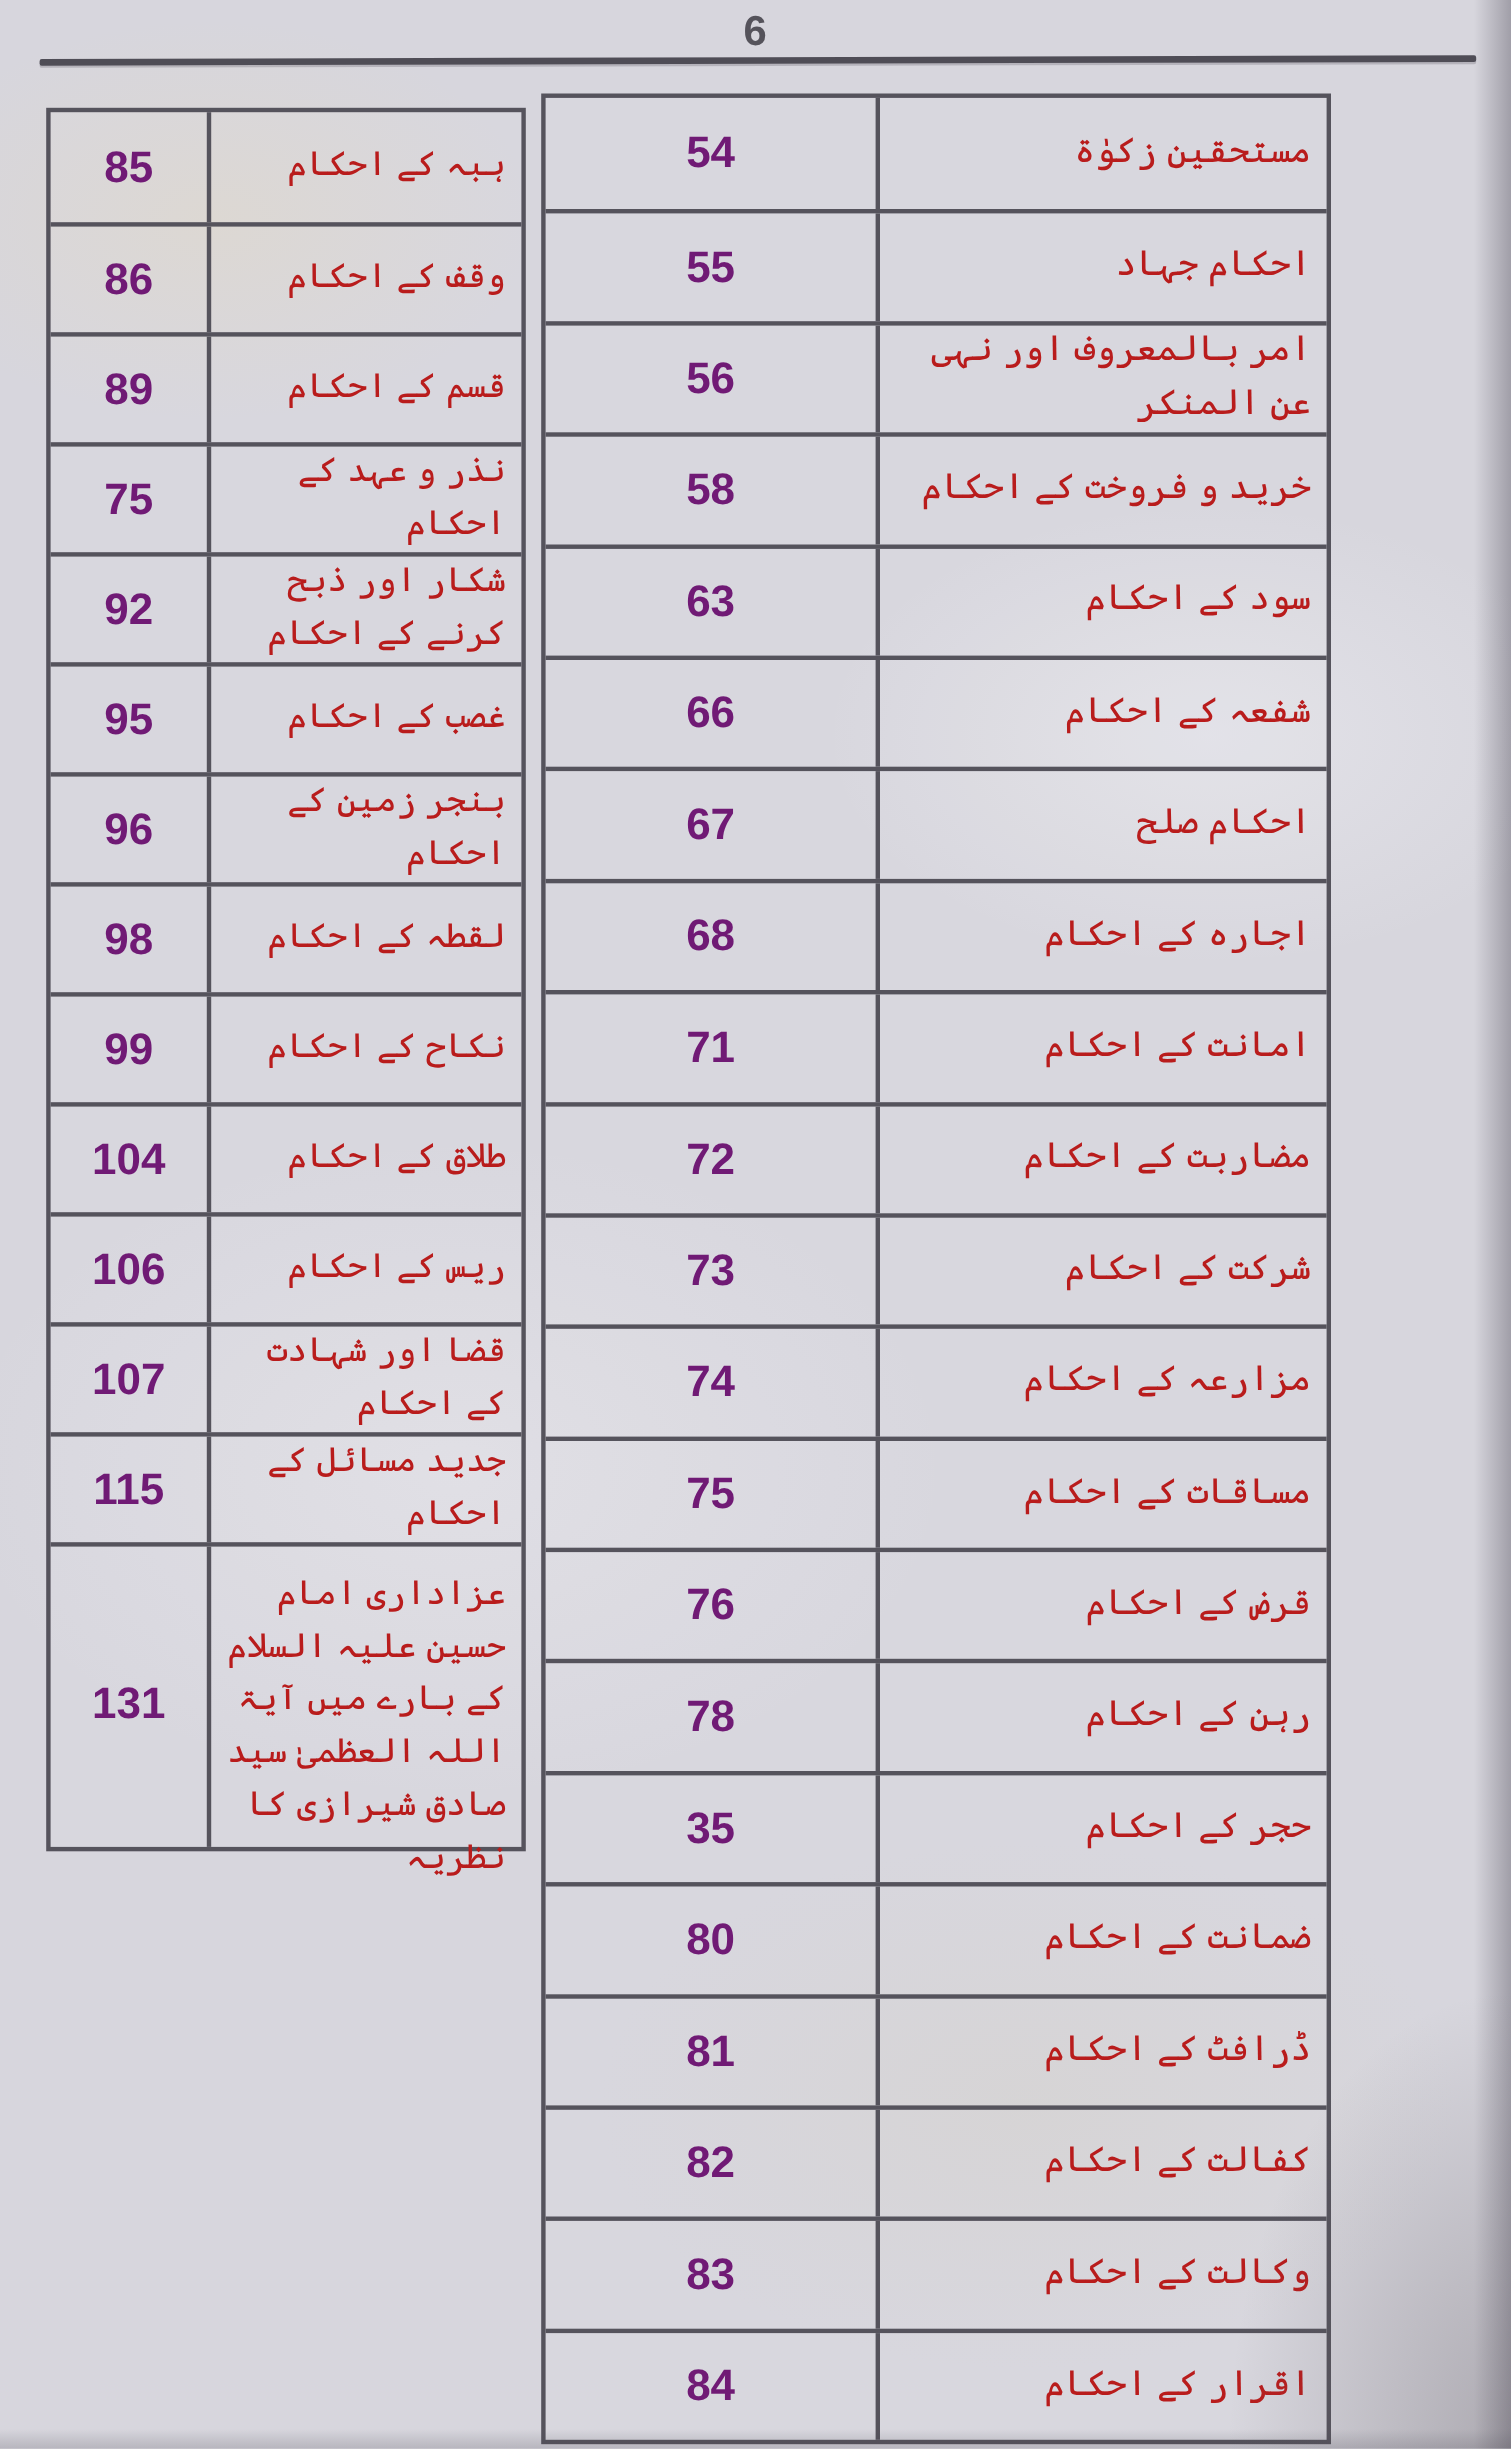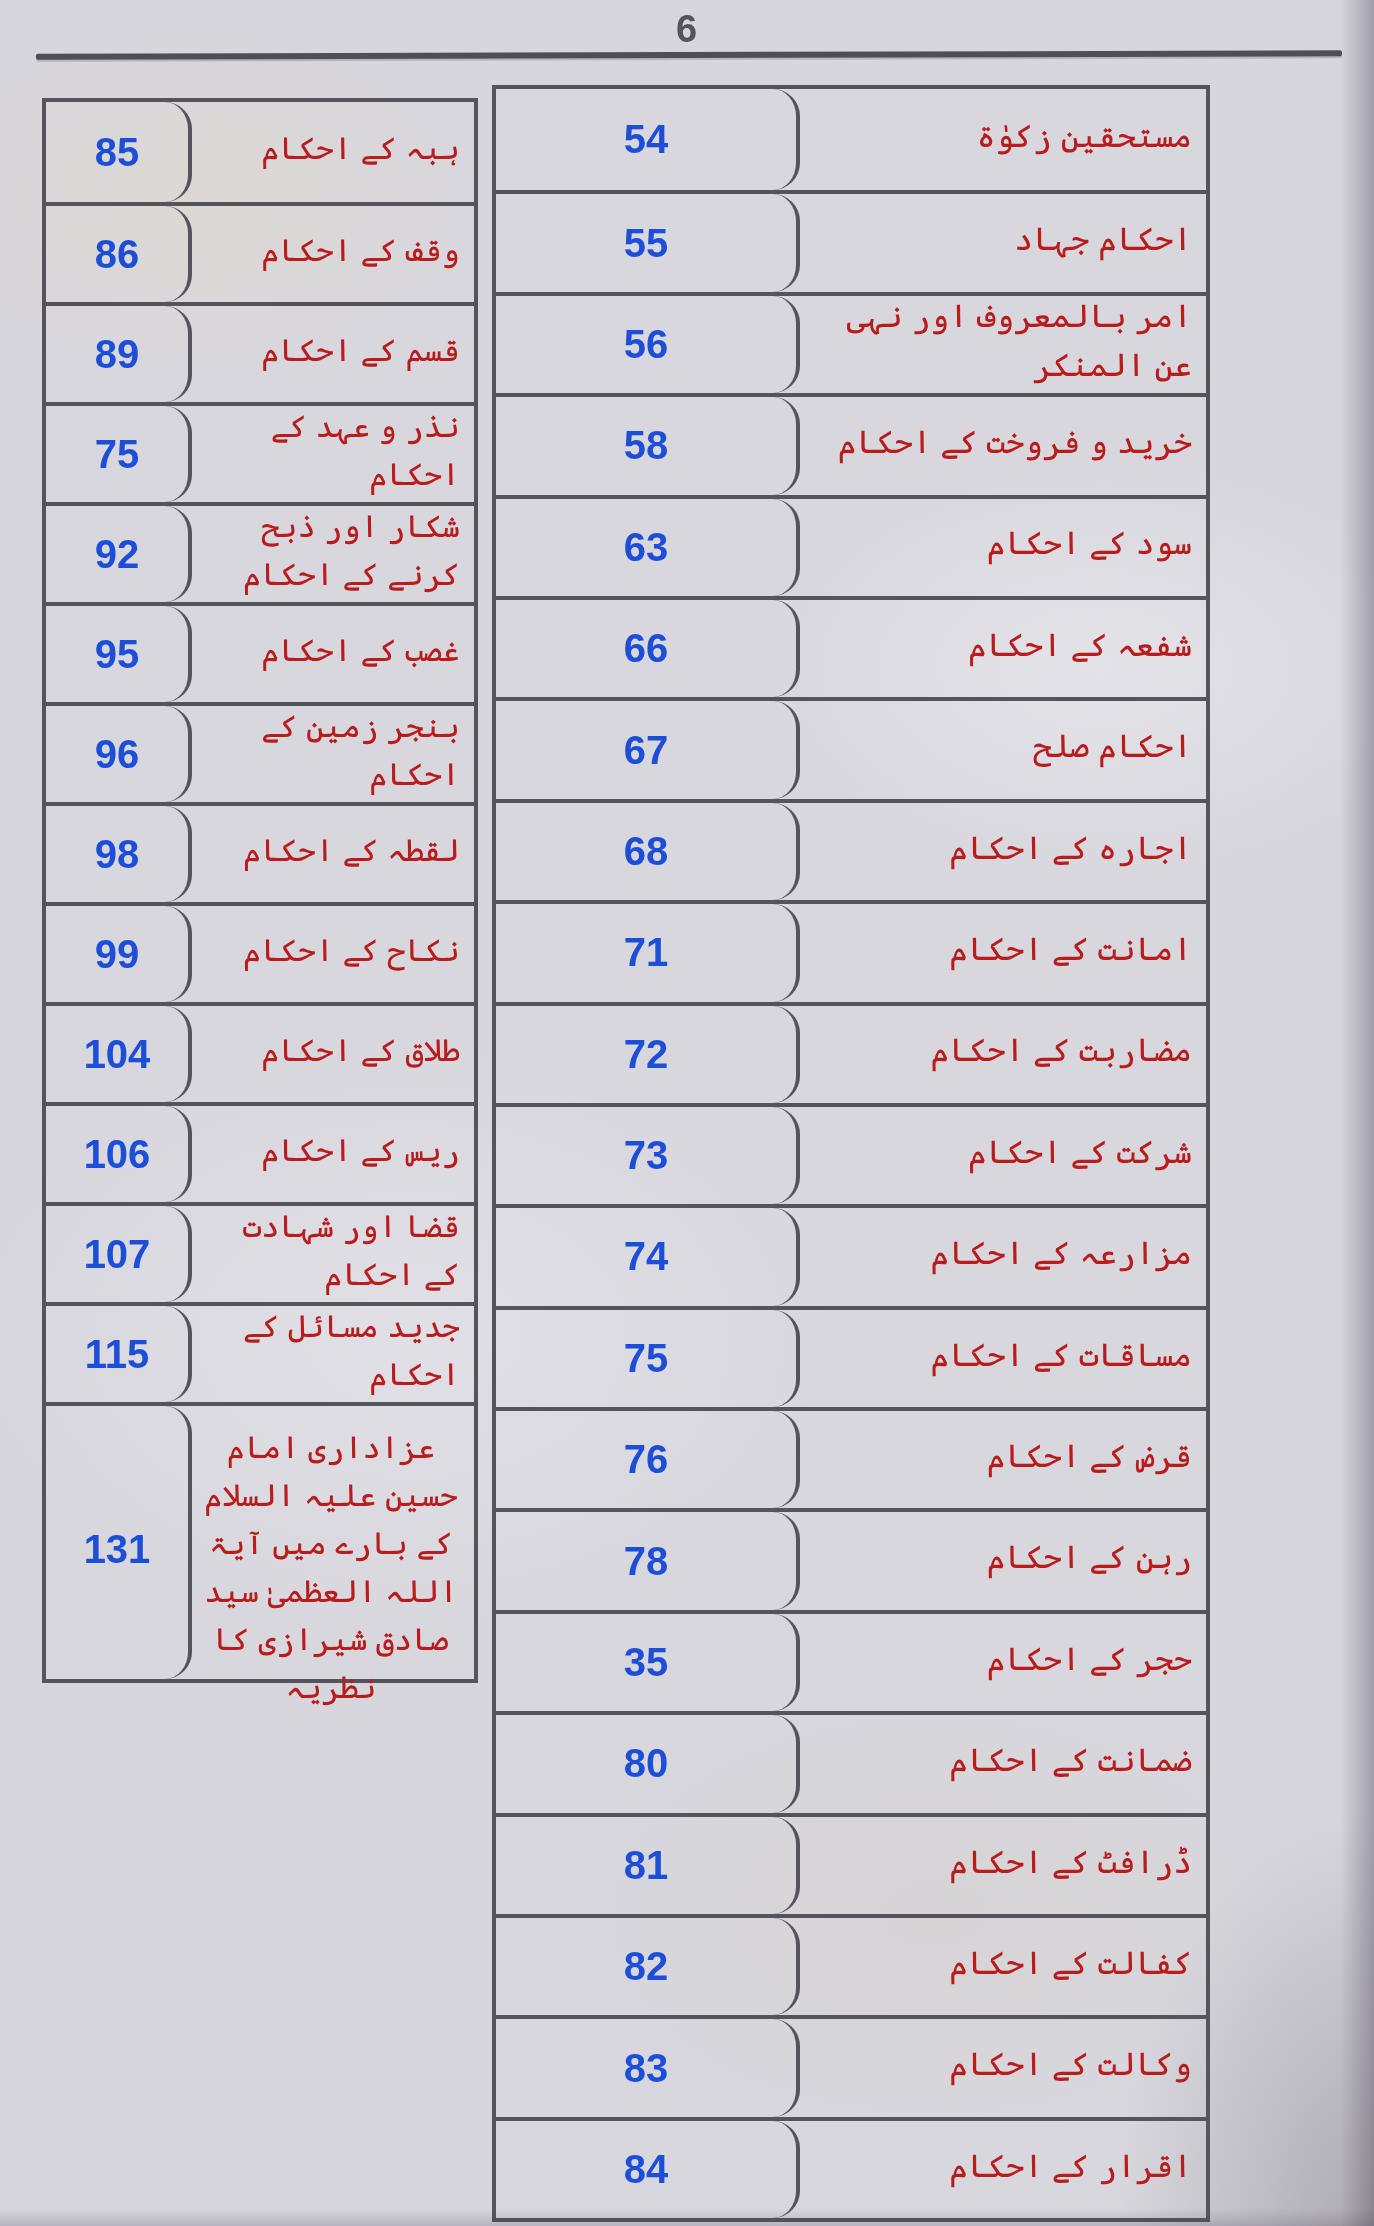--- a/index.html
+++ b/index.html
@@ -39,28 +39,28 @@
   }
   .toc-table.left{left:42px;top:98px;width:436px;}
   .toc-table.right{left:492px;top:85px;width:718px;}
 
   .row{display:flex;box-sizing:border-box;align-items:center;}
   .row + .row{border-top:4px solid #55535c;}
   .toc-table.left .row{height:100px;}
   .toc-table.right .row{height:101.4px;}
   .toc-table.left .row:last-child{height:277px;align-items:flex-start;}
   .toc-table.left .row:last-child .num{padding-top:14px;}
-  .toc-table.left .row:last-child .title{padding-top:18px;text-align:center;}
+  .toc-table.left .row:last-child .title{padding-top:18px;}
 
   .num{
     box-sizing:border-box;flex:0 0 auto;align-self:stretch;
     display:flex;align-items:center;justify-content:center;
     border-right:4px solid #55535c;
     font-family:"Liberation Sans", sans-serif;font-weight:bold;
-    font-size:40px;color:#1d4ed8;border-radius:27px;
+    font-size:40px;color:#701a75;
   }
   .toc-table.left .num{width:146px;}
   .toc-table.right .num{width:304px;}
 
   .title{
     flex:1 1 auto;direction:rtl;text-align:right;
     padding:4px 14px 10px 10px;
     font-family:Liberation Sans, sans-serif;
     font-size:31px;line-height:1.55;color:#b91c1c;
   }

